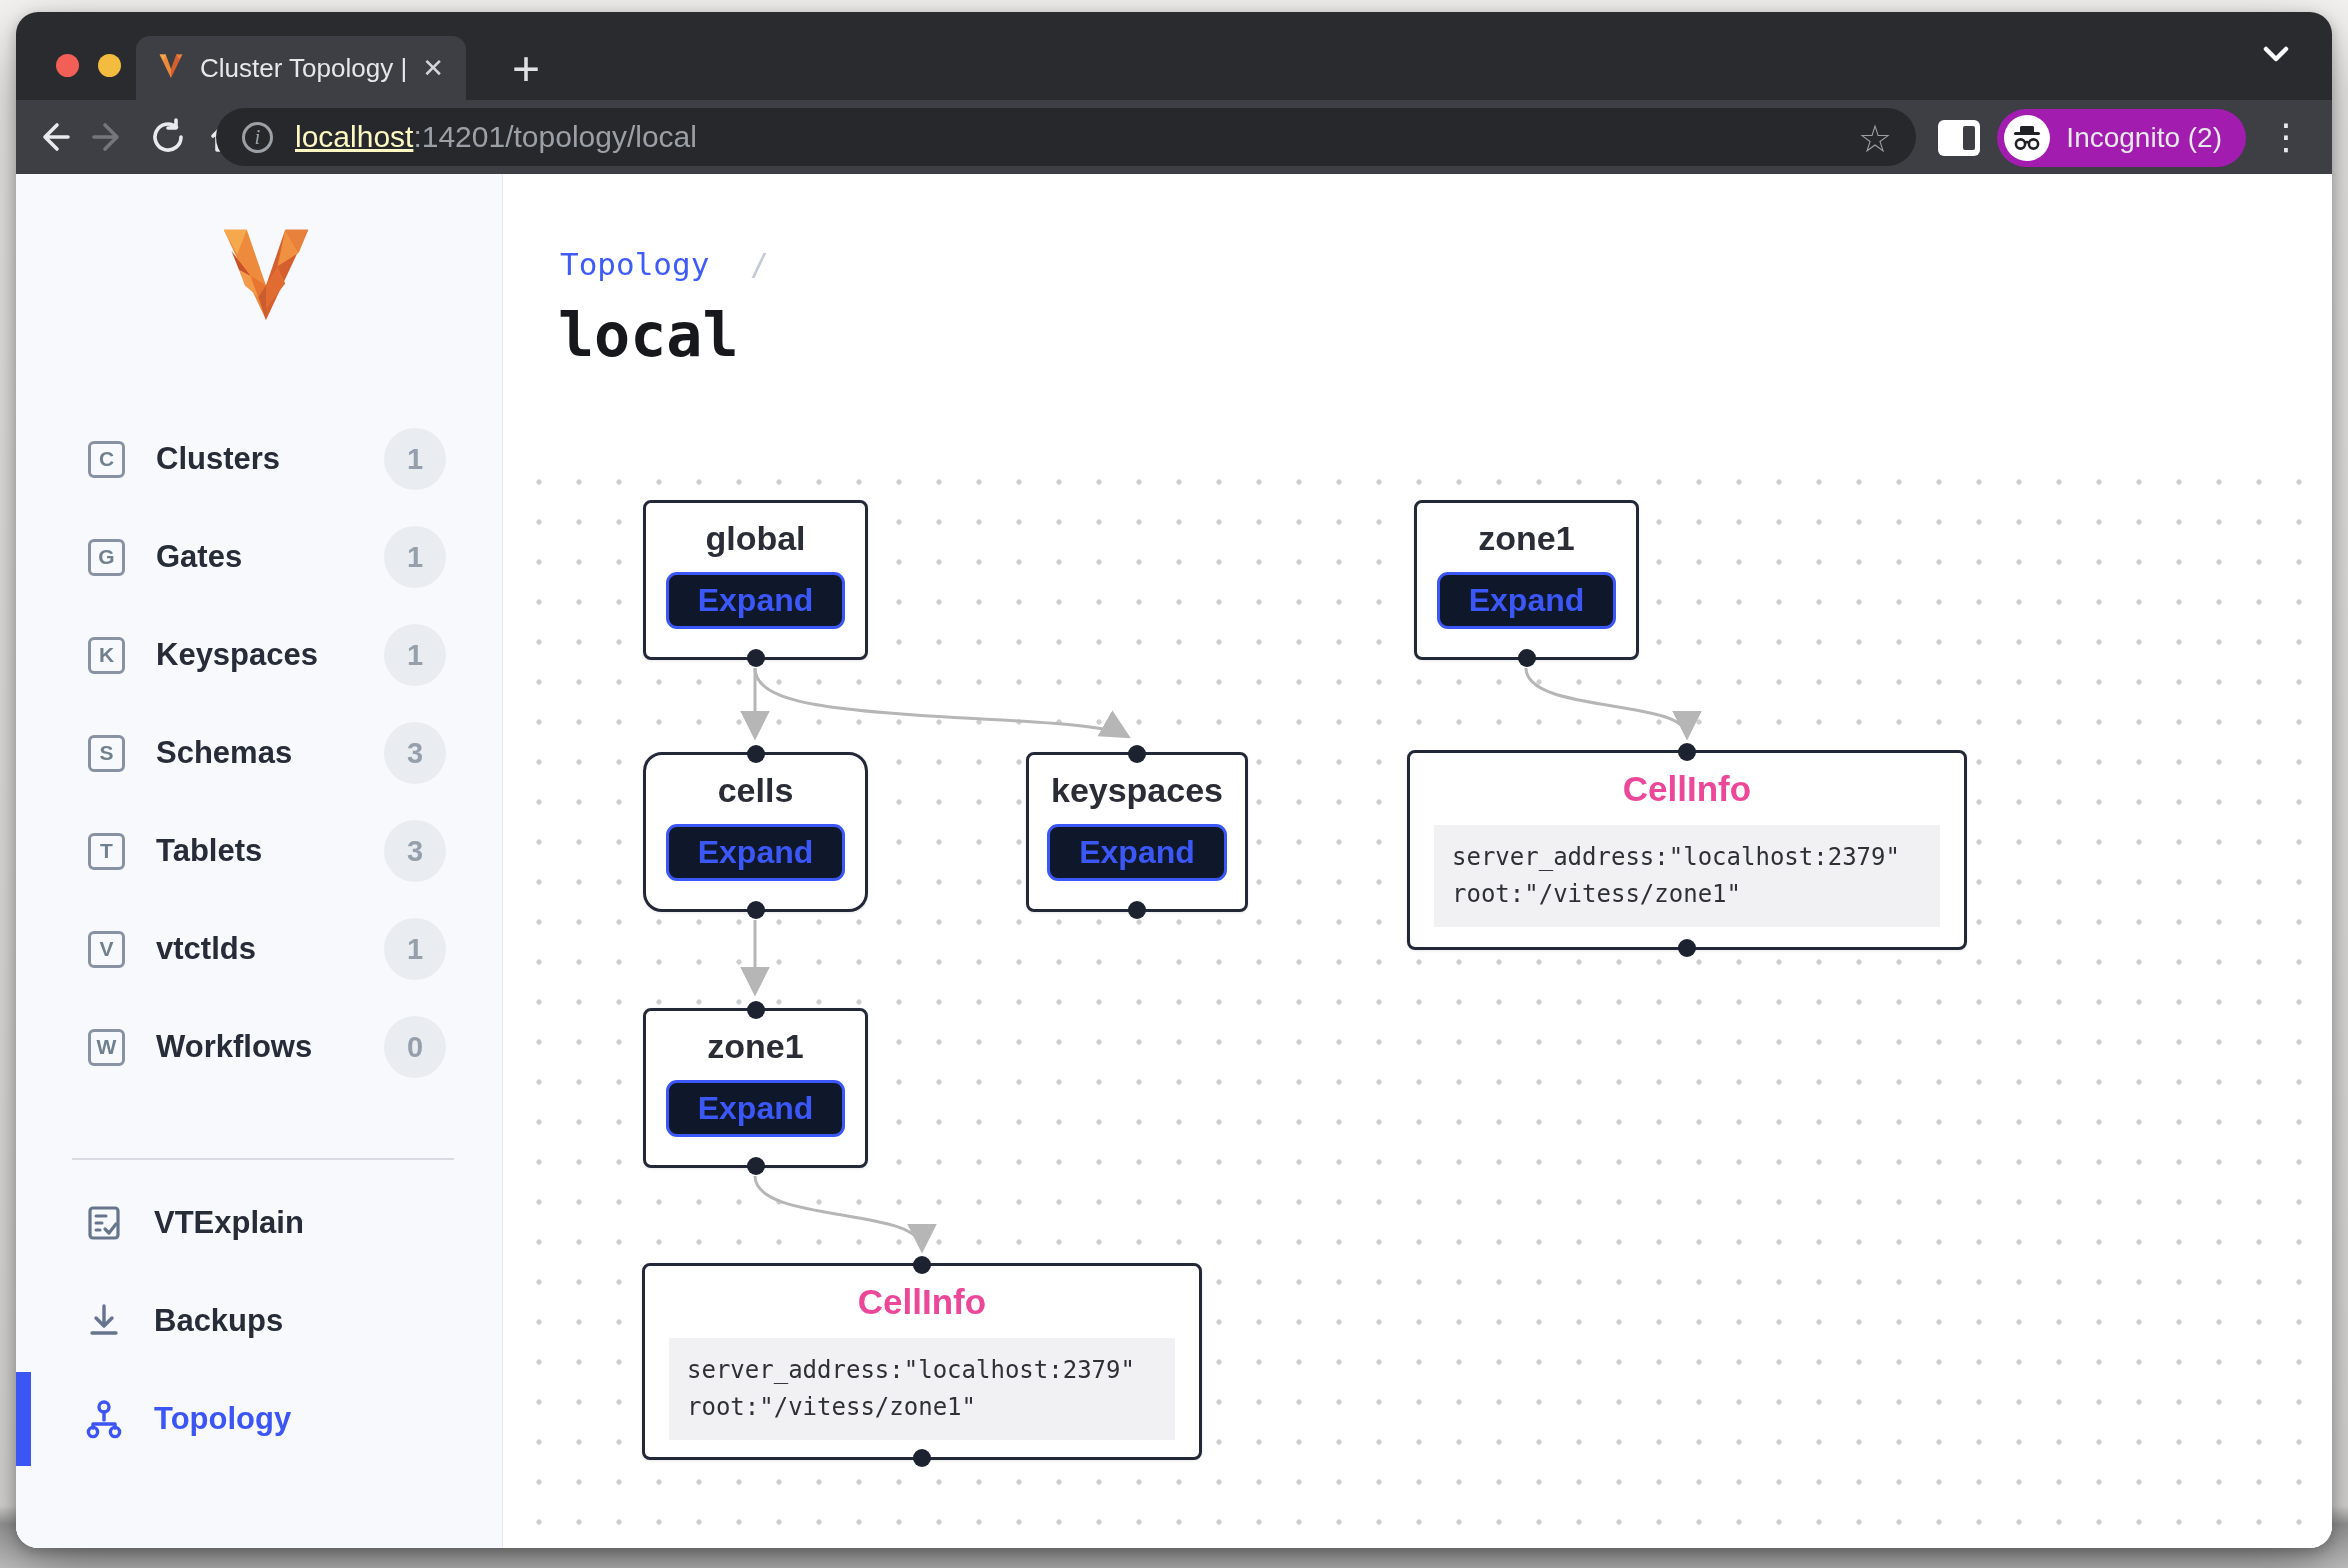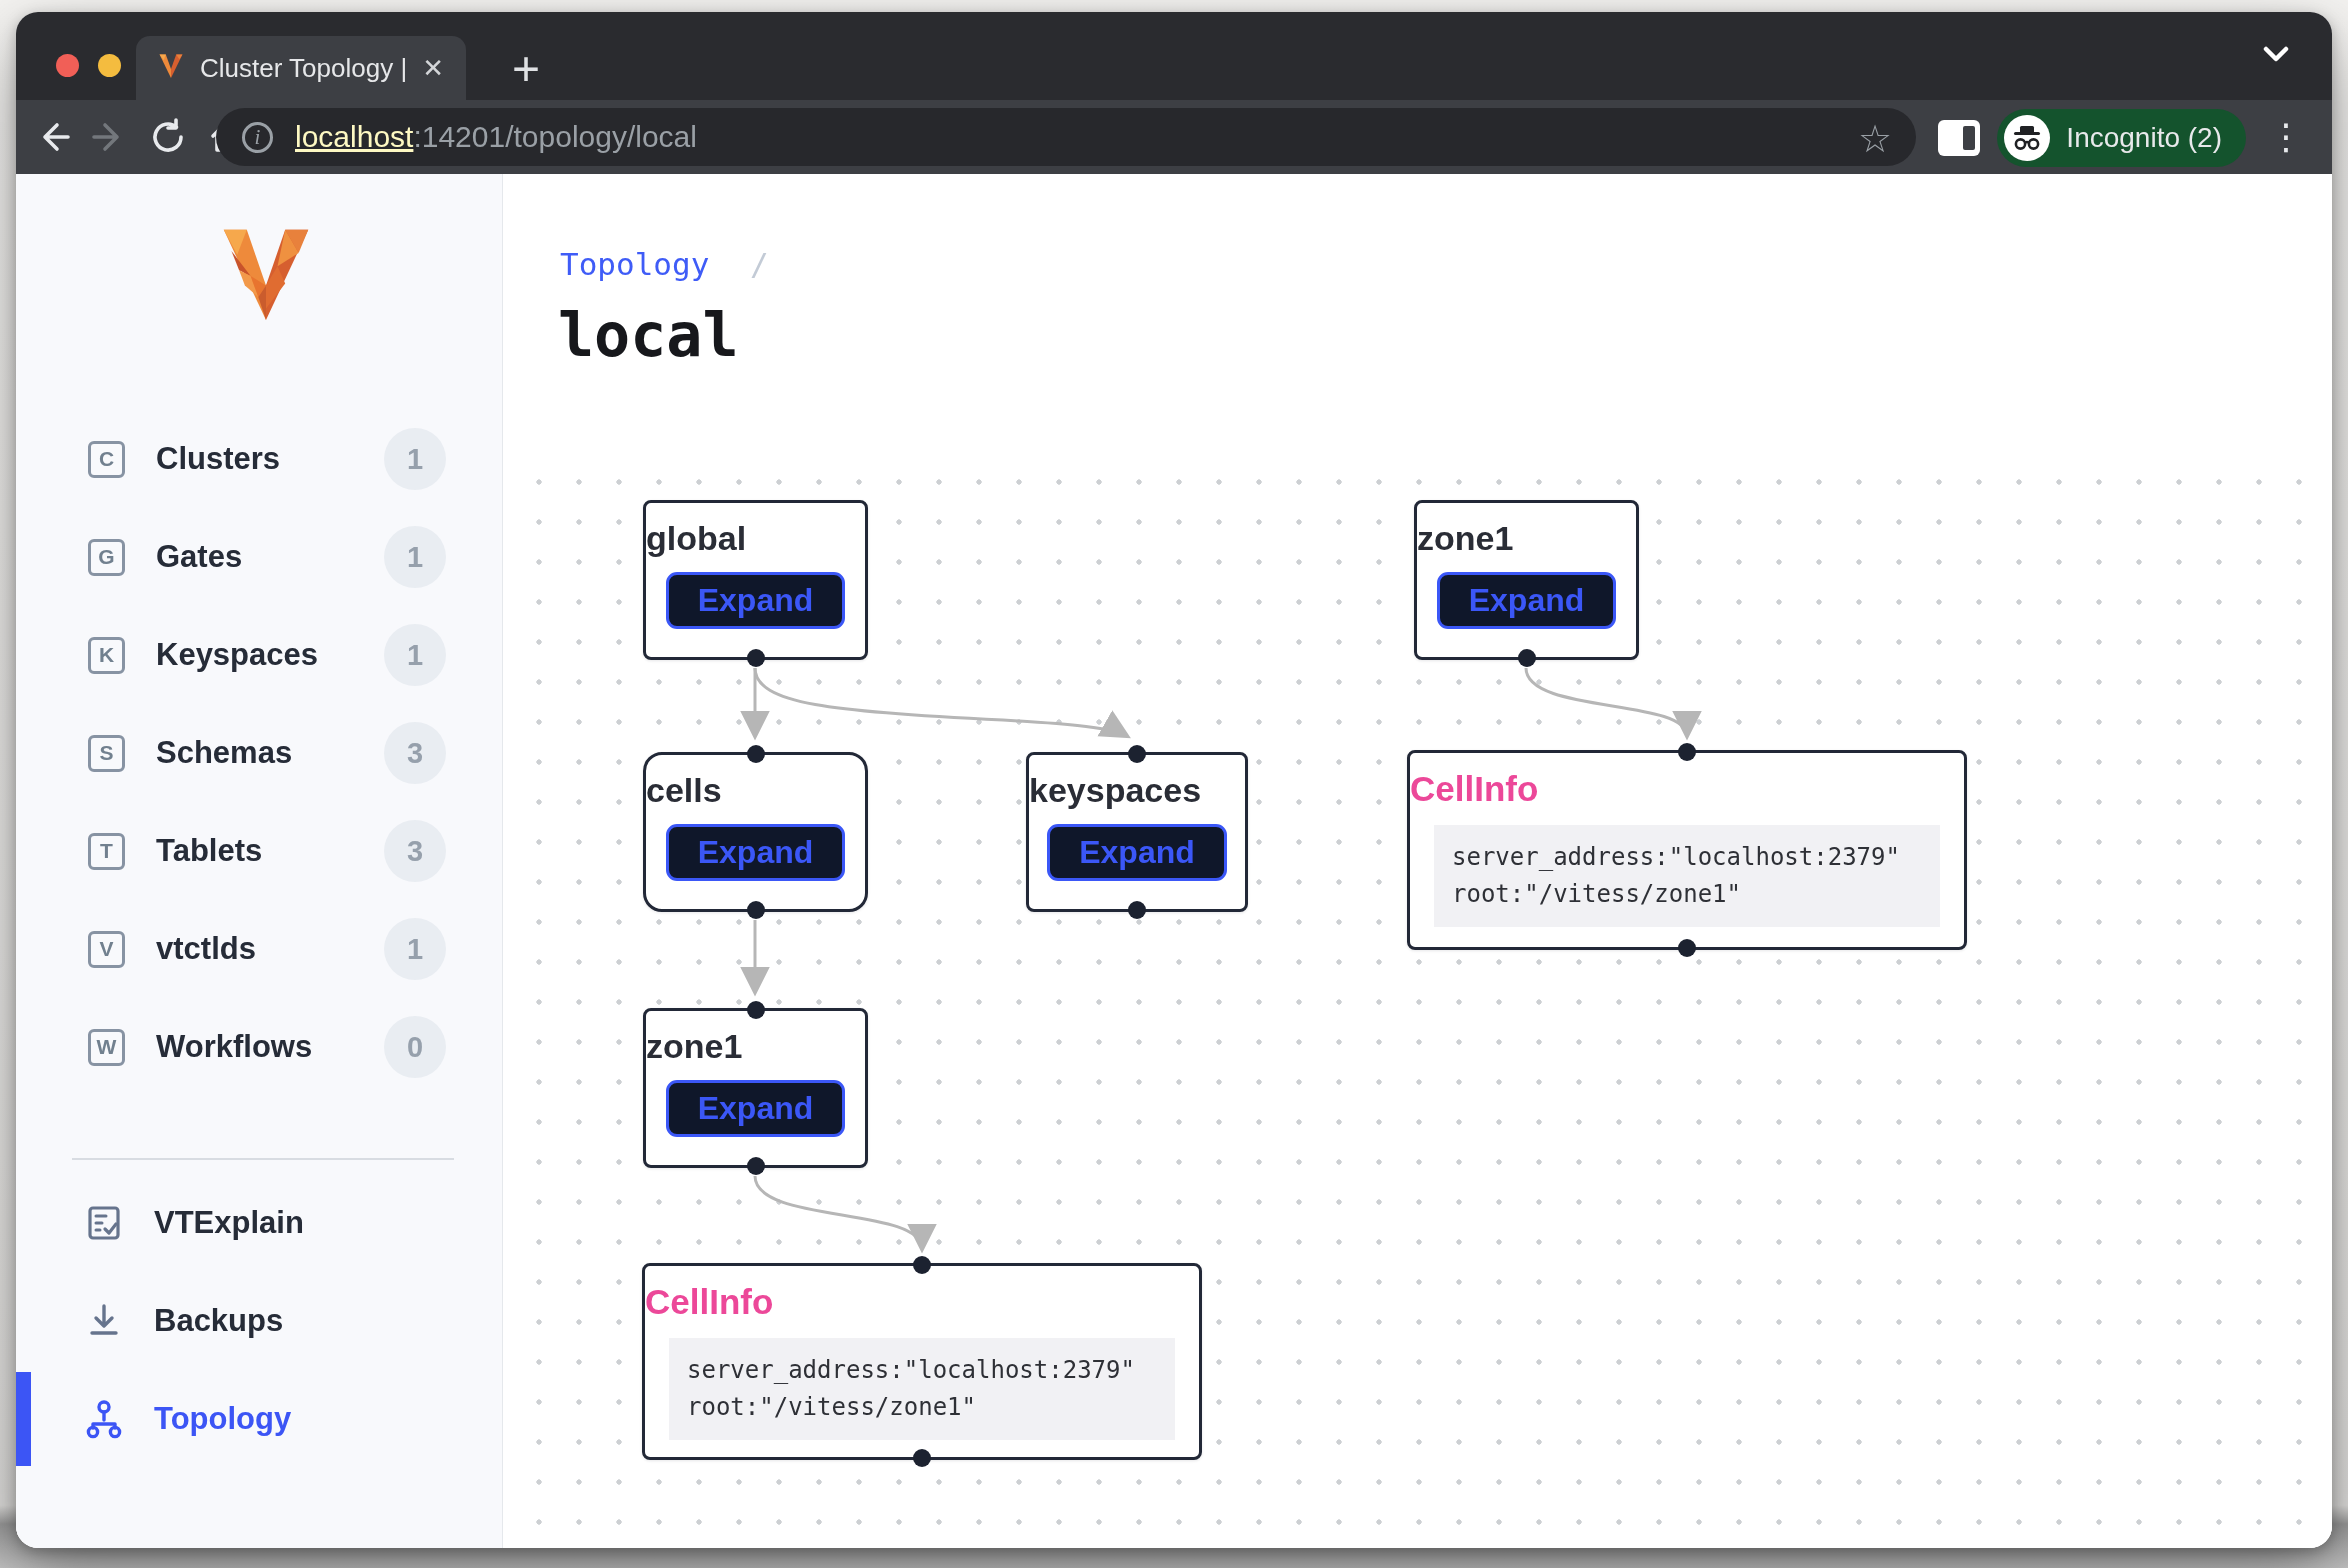--- a/index.html
+++ b/index.html
@@ -34,21 +34,21 @@
   .url-info{ width:31px; height:31px; border-radius:50%; border:3px solid #9aa0a6; color:#9aa0a6;
     font-size:21px; line-height:25px; text-align:center; font-style:italic;
     font-family:"Liberation Serif",serif; flex:none; }
   .url-text{ margin-left:22px; font-size:30px; color:#9aa0a6; white-space:nowrap; }
   .url-text .host{ color:#fef9c3;text-decoration:underline; }
   .url-star{ position:absolute; right:24px; top:9px; color:#9aa0a6; font-size:38px; }
   .sidepanel{ position:absolute; right:352px; top:20px; width:42px; height:36px; background:#ffffff;
     border-radius:6px; }
   .sidepanel::after{ content:""; position:absolute; right:5px; top:6px; width:12px; height:24px;
     background:#3d3f44; border-radius:2px; }
-  .incog{ position:absolute; right:86px; top:9px; height:58px; min-width:248px; background:#14532d;
+  .incog{ position:absolute; right:86px; top:9px; height:58px; min-width:248px; background:#a21caf;
     border-radius:29px; display:flex; align-items:center; padding:0 24px 0 7px; }
   .incog-circle{ width:46px; height:46px; border-radius:50%; background:#ffffff; display:flex;
     align-items:center; justify-content:center; flex:none; }
   .incog-label{ color:#e8e9eb; font-size:28px; margin-left:16px; white-space:nowrap; }
   .dots-menu{ position:absolute; right:24px; top:10px; width:44px; height:54px; color:#e8eaed;
     font-size:36px; display:flex; align-items:center; justify-content:center; letter-spacing:0; }
 
   
   .content{ display:flex; height:1374px; background:#ffffff; }
   .sidebar{ position:relative; width:487px; height:100%; background:#f8f9fc; border-right:1px solid #e5e8ec; flex:none; }
@@ -75,21 +75,21 @@
   .crumb-sep{ color:#c3cbd6; margin-left:22px; }
   .page-title{ position:absolute; left:55px; top:126px; font-size:60px; font-weight:bold; color:#17181c; }
 
   .canvas{ position:absolute; left:0; top:296px; right:0; bottom:0;
     background-image:radial-gradient(circle,#cdd0d3 2.4px, rgba(0,0,0,0) 2.9px);
     background-size:40px 40px; background-position:16px 32px; }
   .edges{ position:absolute; left:0; top:0; pointer-events:none; }
 
   .node{ position:absolute; background:#ffffff; border:3px solid #222837; border-radius:8px;
     box-shadow:0 1px 3px rgba(20,24,40,.10); }
-  .node-title{ text-align:left; margin-top:16px; font-size:34px; font-weight:bold; color:#2a2d36; }
+  .node-title{ text-align:center; margin-top:16px; font-size:34px; font-weight:bold; color:#2a2d36; }
   .expand-btn{ display:block; margin:14px auto 0; padding:7px 29px; background:#0f172a;
     border:3px solid #3b57f7; border-radius:11px; color:#3b57f7; font-size:32px; font-weight:bold;
     font-family:"Liberation Sans","DejaVu Sans",sans-serif; cursor:pointer; }
   .cellinfo .node-title{ font-family:Liberation Sans, sans-serif; font-size:35px; color:#ec4899; }
   .code-block{ margin:16px 24px 0; background:#f1f1f4; padding:14px 18px; font-size:24px;
     line-height:1.55; color:#2e3036; white-space:nowrap; }
   .port{ position:absolute; left:50%; width:18px; height:18px; border-radius:50%;
     background:#1c2230; transform:translateX(-50%); }
   .port.top{ top:-10px; } .port.bottom{ bottom:-10px; }
 

